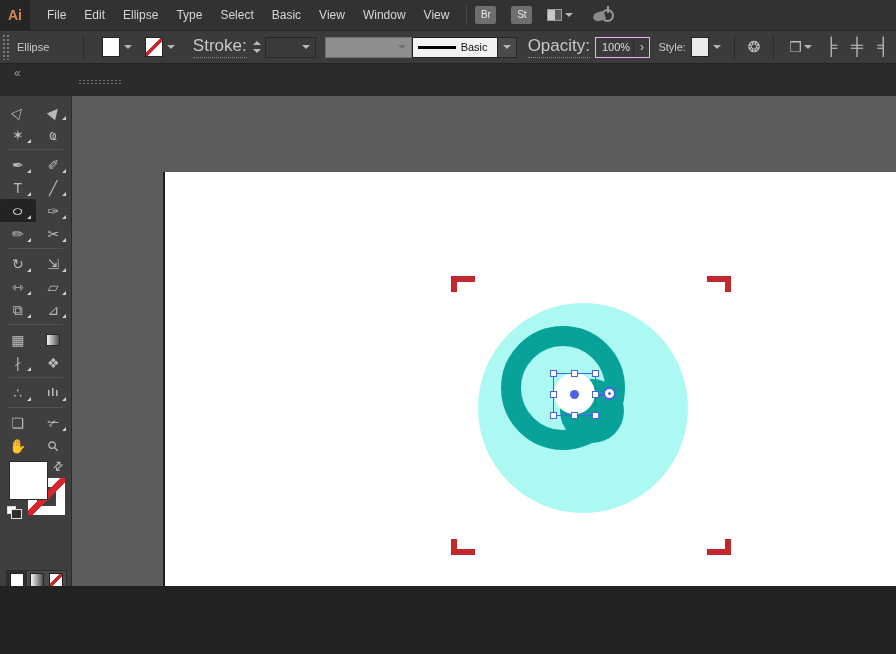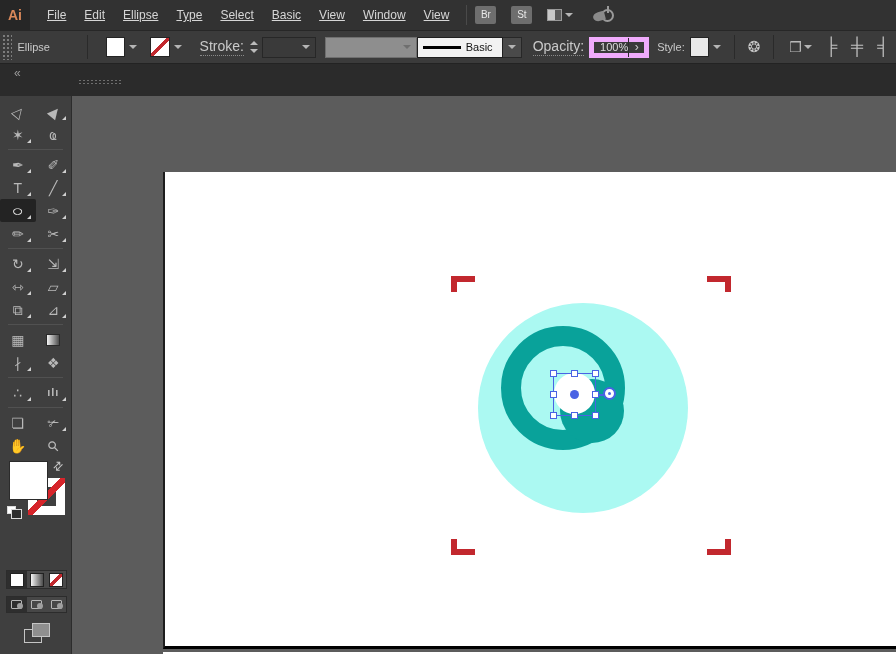--- a/index.html
+++ b/index.html
@@ -2,57 +2,57 @@
 <html style="--ui-dark: #323232; --ui-mid: #3b3b3b; --ui-tab: #404040; --pasteboard: #5c5c5c; --artboard: #ffffff; --cyan: #abf9f2; --teal: #09a29a; --sel: #4a63e4; --red: #c2282e; --icon: #b9b9b9; --text: #d6d6d6; --logo: #d9885a; --disabled: #8e8e8e;"><head>
 <meta charset="utf-8">
 <style>
   :root{
     --ui-dark:#323232; --ui-mid:#3b3b3b; --ui-tab:#404040; --pasteboard:#5c5c5c;
     --artboard:#ffffff; --cyan:#abf9f2; --teal:#09a29a; --sel:#4a63e4; --red:#c2282e;
     --icon:#b9b9b9; --text:#d6d6d6; --logo:#d9885a; --disabled:#8e8e8e;
   }
   *{margin:0;padding:0;box-sizing:border-box;font-family:"Liberation Sans",sans-serif;}
   body{background:#222;}
-  .app{position:relative;width:896px;height:654px;overflow:hidden;background:var(--ui-dark);user-select:none;}
+  .app{position:relative;width:896px;height:586px;overflow:hidden;background:var(--ui-dark);user-select:none;}
 
   
   .menubar{position:absolute;left:0;top:0;width:896px;height:30px;background:var(--ui-dark);display:flex;align-items:center;}
   .logo{width:30px;height:30px;background:#262626;color:var(--logo);font-weight:bold;font-size:14px;display:flex;align-items:center;justify-content:center;}
-  .menu-item{color:var(--text);font-size:12px;padding:0 9px;line-height:30px;cursor:default;text-decoration:underline;}
+  .menu-item{color:var(--text);font-size:12px;padding:0 9px;line-height:30px;cursor:default;}
   .mb-sep{width:1px;height:20px;background:#4a4a4a;margin:0 8px;}
   .mb-btn{background:#6e6e6e;color:#e8e8e8;font-size:10px;border:none;border-radius:2px;width:21px;height:18px;margin-right:15px;text-align:center;line-height:18px;}
   .ws-icon{width:15px;height:12px;border:1px solid #9a9a9a;background:linear-gradient(90deg,#c9c9c9 55%,#5a5a5a 55%);margin-right:3px;}
   .chev{width:0;height:0;border-left:4px solid transparent;border-right:4px solid transparent;border-top:4px solid #b5b5b5;display:inline-block;}
   .power-icon{position:relative;width:13px;height:13px;border:2px solid #9a9a9a;border-radius:50%;margin-left:28px;}
   .power-icon::after{content:"";position:absolute;left:50%;top:-5px;width:2px;height:7px;background:#9a9a9a;transform:translateX(-50%);}
   .power-blob{position:absolute;left:-10px;top:1px;width:12px;height:9px;background:#8a8a8a;border-radius:50% 20% 10% 50%;transform:rotate(-15deg);}
 
   
   .controlbar{position:absolute;left:0;top:30px;width:896px;height:34px;background:var(--ui-mid);border-top:1px solid #272727;border-bottom:1px solid #232323;display:flex;align-items:center;overflow:hidden;}
   .grip{width:10px;height:26px;margin:0 6px 0 2px;background-image:radial-gradient(circle,#7d7d7d 1px,transparent 1.1px);background-size:4px 4px;}
   .cb-label{color:#c9c9c9;font-size:11px;}
-  .cb-link{color:#c9c9c9;font-size:14px;border-bottom:1px dotted #8a8a8a;padding-bottom:1px;}
+  .cb-link{color:#c9c9c9;font-size:17px;border-bottom:1px dotted #8a8a8a;padding-bottom:1px;}
   .cb-sep{width:1px;height:24px;background:#2a2a2a;margin:0 9px;}
   .swatch{width:18px;height:18px;background:#fff;box-shadow:0 0 0 1px #242424;margin-left:10px;}
   .swatch.none{position:relative;overflow:hidden;}
   .swatch.none::after{content:"";position:absolute;inset:0;background:linear-gradient(135deg,transparent 43%,var(--red) 43%,var(--red) 57%,transparent 57%);}
   .sw-chev{margin:0 4px 0 5px;}
   .stepper{display:flex;flex-direction:column;justify-content:center;gap:4px;margin:0 4px 0 6px;}
   .st-up{width:0;height:0;border-left:4px solid transparent;border-right:4px solid transparent;border-bottom:4px solid #bbb;}
   .st-dn{width:0;height:0;border-left:4px solid transparent;border-right:4px solid transparent;border-top:4px solid #bbb;}
   .dd{height:21px;background:#3a3a3a;border:1px solid #272727;display:flex;align-items:center;justify-content:flex-end;padding:0 5px;}
   .dd.w56{width:56px;}
   .dd-disabled{width:96px;height:21px;background:var(--disabled);border:1px solid #6f6f6f;display:flex;align-items:center;justify-content:flex-end;padding:0 5px;margin-left:9px;}
   .dd-disabled .chev{border-top-color:#6f6f6f;}
   .brush-box{display:flex;height:21px;}
   .brush-face{width:86px;background:#f2f2f2;border:1px solid #1f1f1f;display:flex;align-items:center;padding:0 5px;gap:5px;}
   .brush-line{width:38px;height:3px;background:#000;}
   .brush-name{font-size:11px;color:#111;}
   .brush-chev{width:19px;background:#4a4a4a;border:1px solid #272727;border-left:none;display:flex;align-items:center;justify-content:center;}
-  .opacity-box{display:flex;align-items:center;width:62px;height:21px;background:#3a3a3a;border:5px solid #f0abfc;margin:0 8px 0 5px;}
+  .opacity-box{display:flex;align-items:center;width:62px;height:21px;background:#3a3a3a;border:1px solid #f0abfc;margin:0 8px 0 5px;}
   .opacity-val{flex:1;color:#ddd;font-size:11px;padding-left:6px;}
   .opacity-spin{width:16px;text-align:center;color:#ccc;font-size:12px;border-left:1px solid #2c2c2c;line-height:19px;}
   .icon-glyph{color:#c9c9c9;font-size:15px;margin:0 4px;}
   .align-glyph{color:#c0c0c0;font-size:17px;margin:0 7px;line-height:30px;}
   .doc-setup{display:flex;align-items:center;gap:2px;margin:0 6px;color:#b9b9b9;font-size:14px;}
 
   
   .tabbar{position:absolute;left:0;top:64px;width:896px;height:32px;background:#2b2b2b;}
   .collapse{position:absolute;left:14px;top:2px;color:#9a9a9a;font-size:12px;letter-spacing:-1px;}
   .panel-grip{position:absolute;left:78px;top:15px;width:44px;height:6px;background-image:radial-gradient(circle,#6e6e6e 1px,transparent 1.1px);background-size:4px 3px;}

